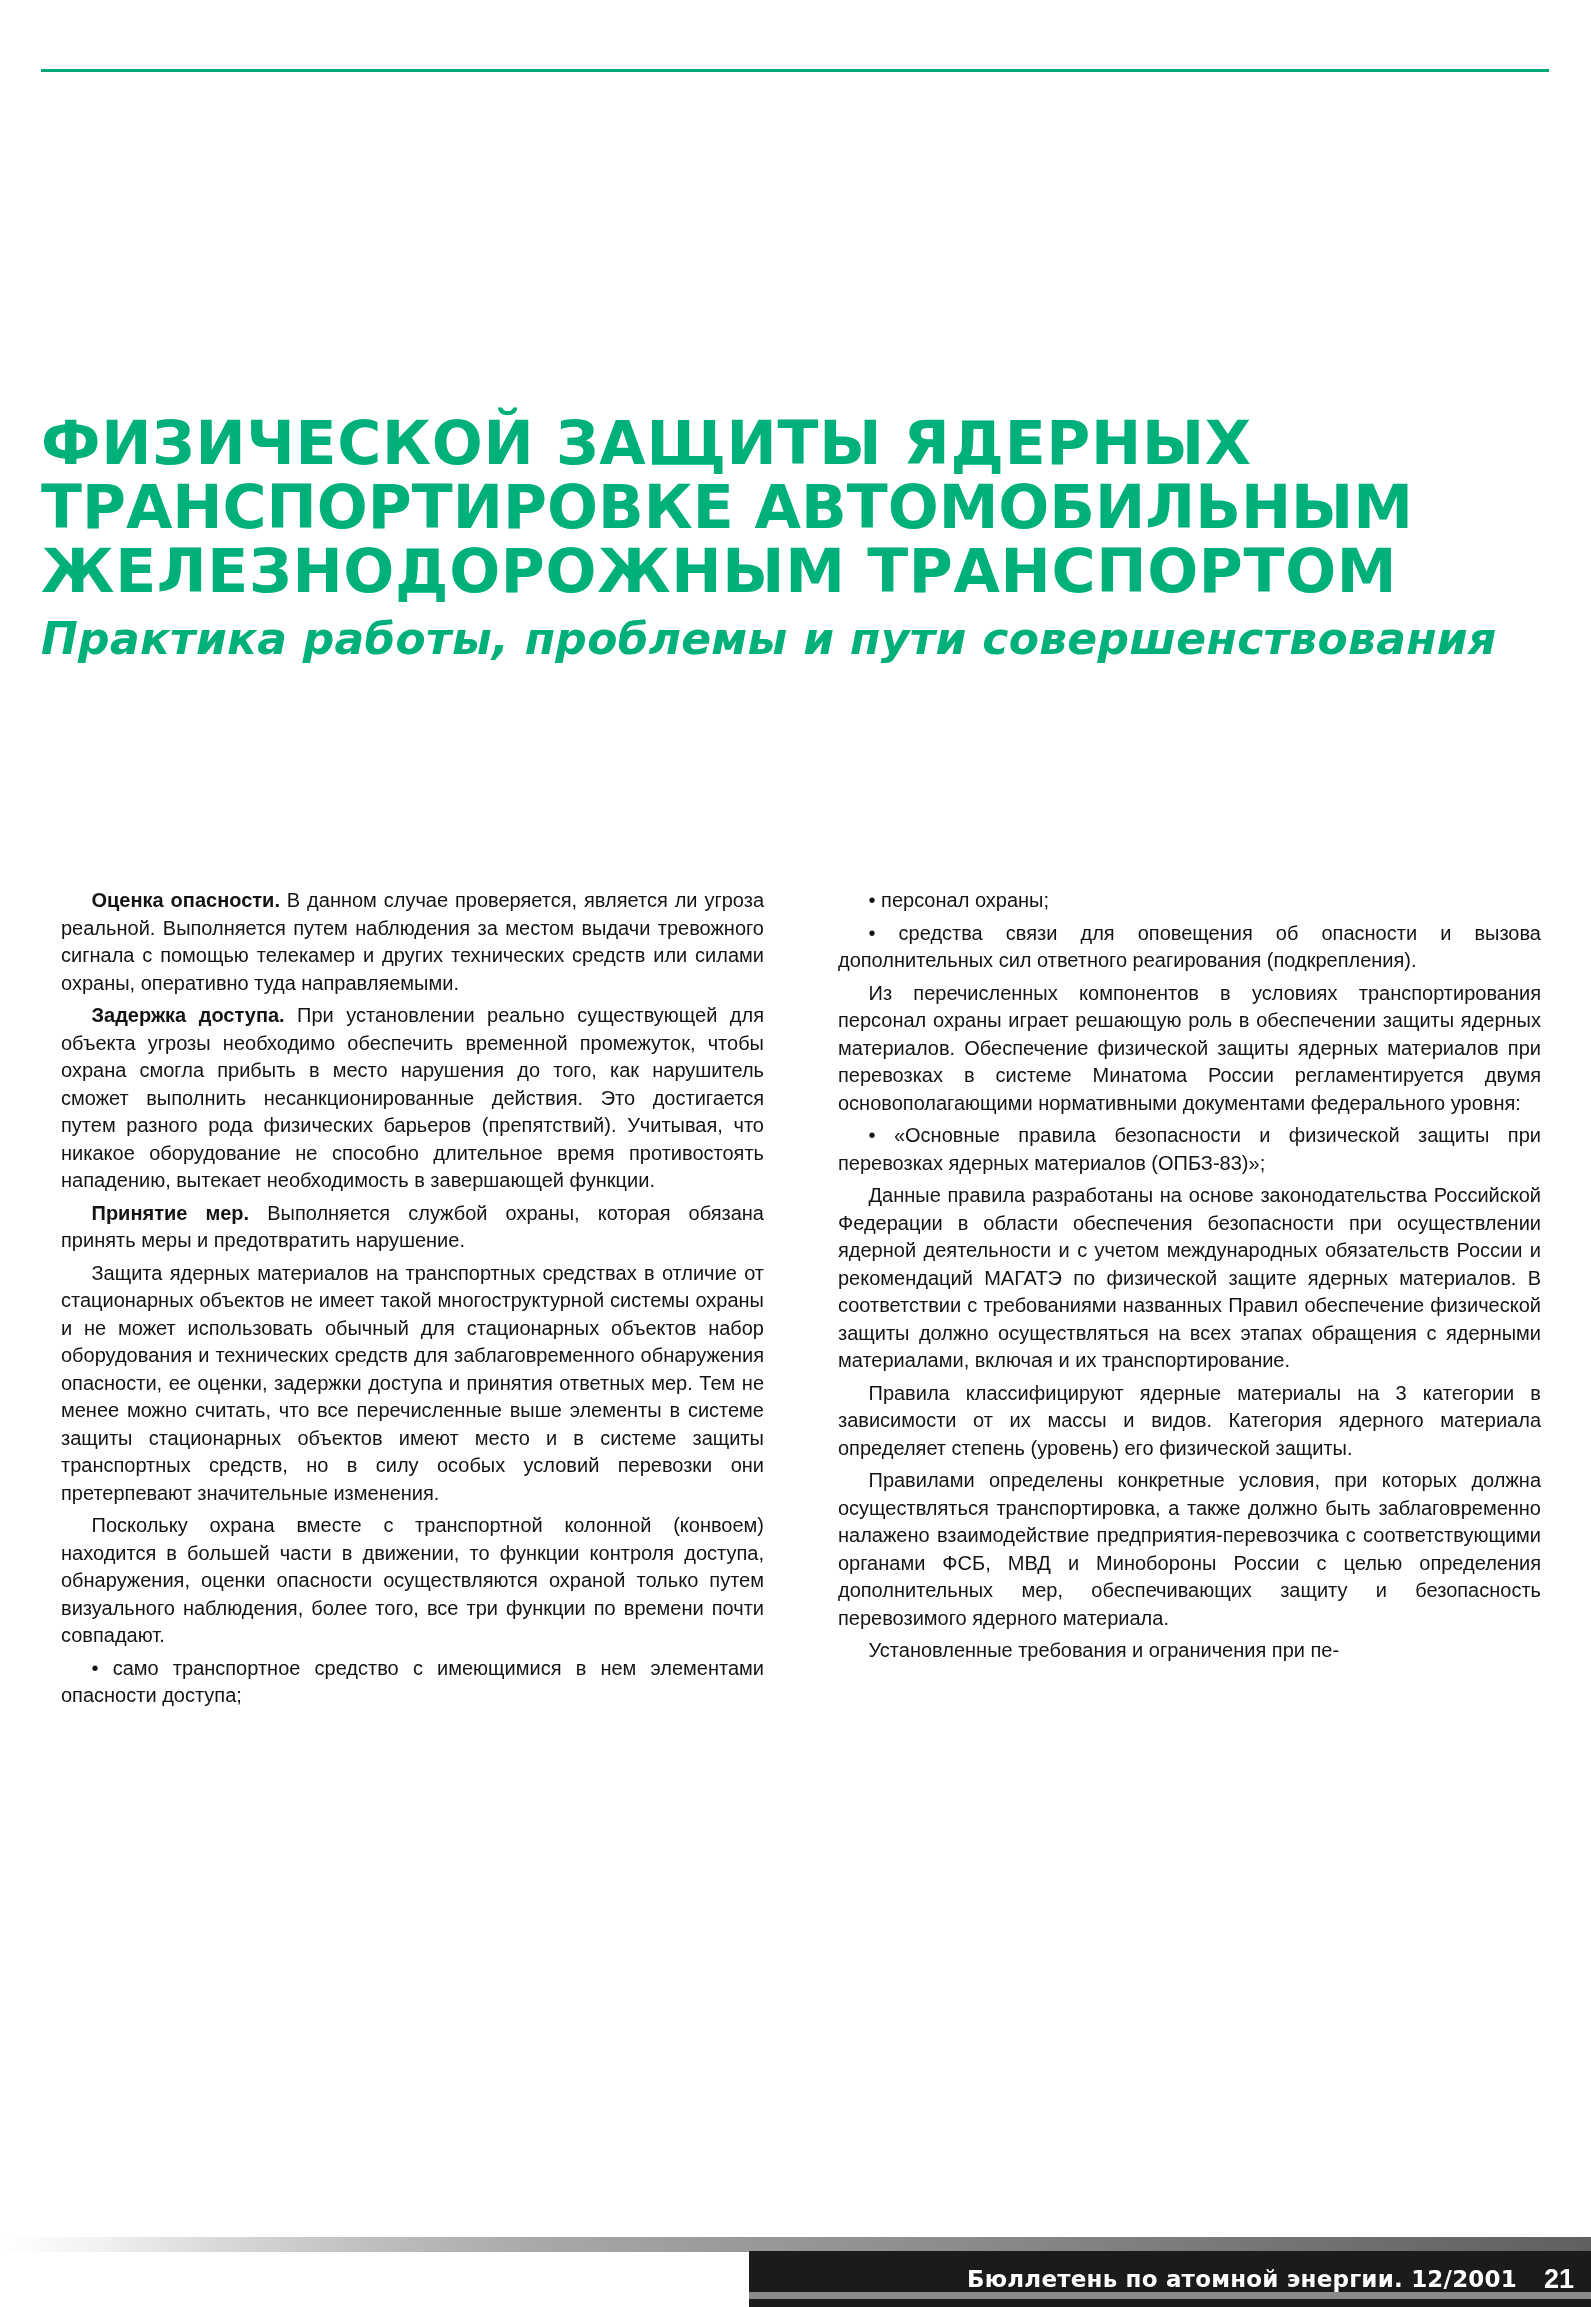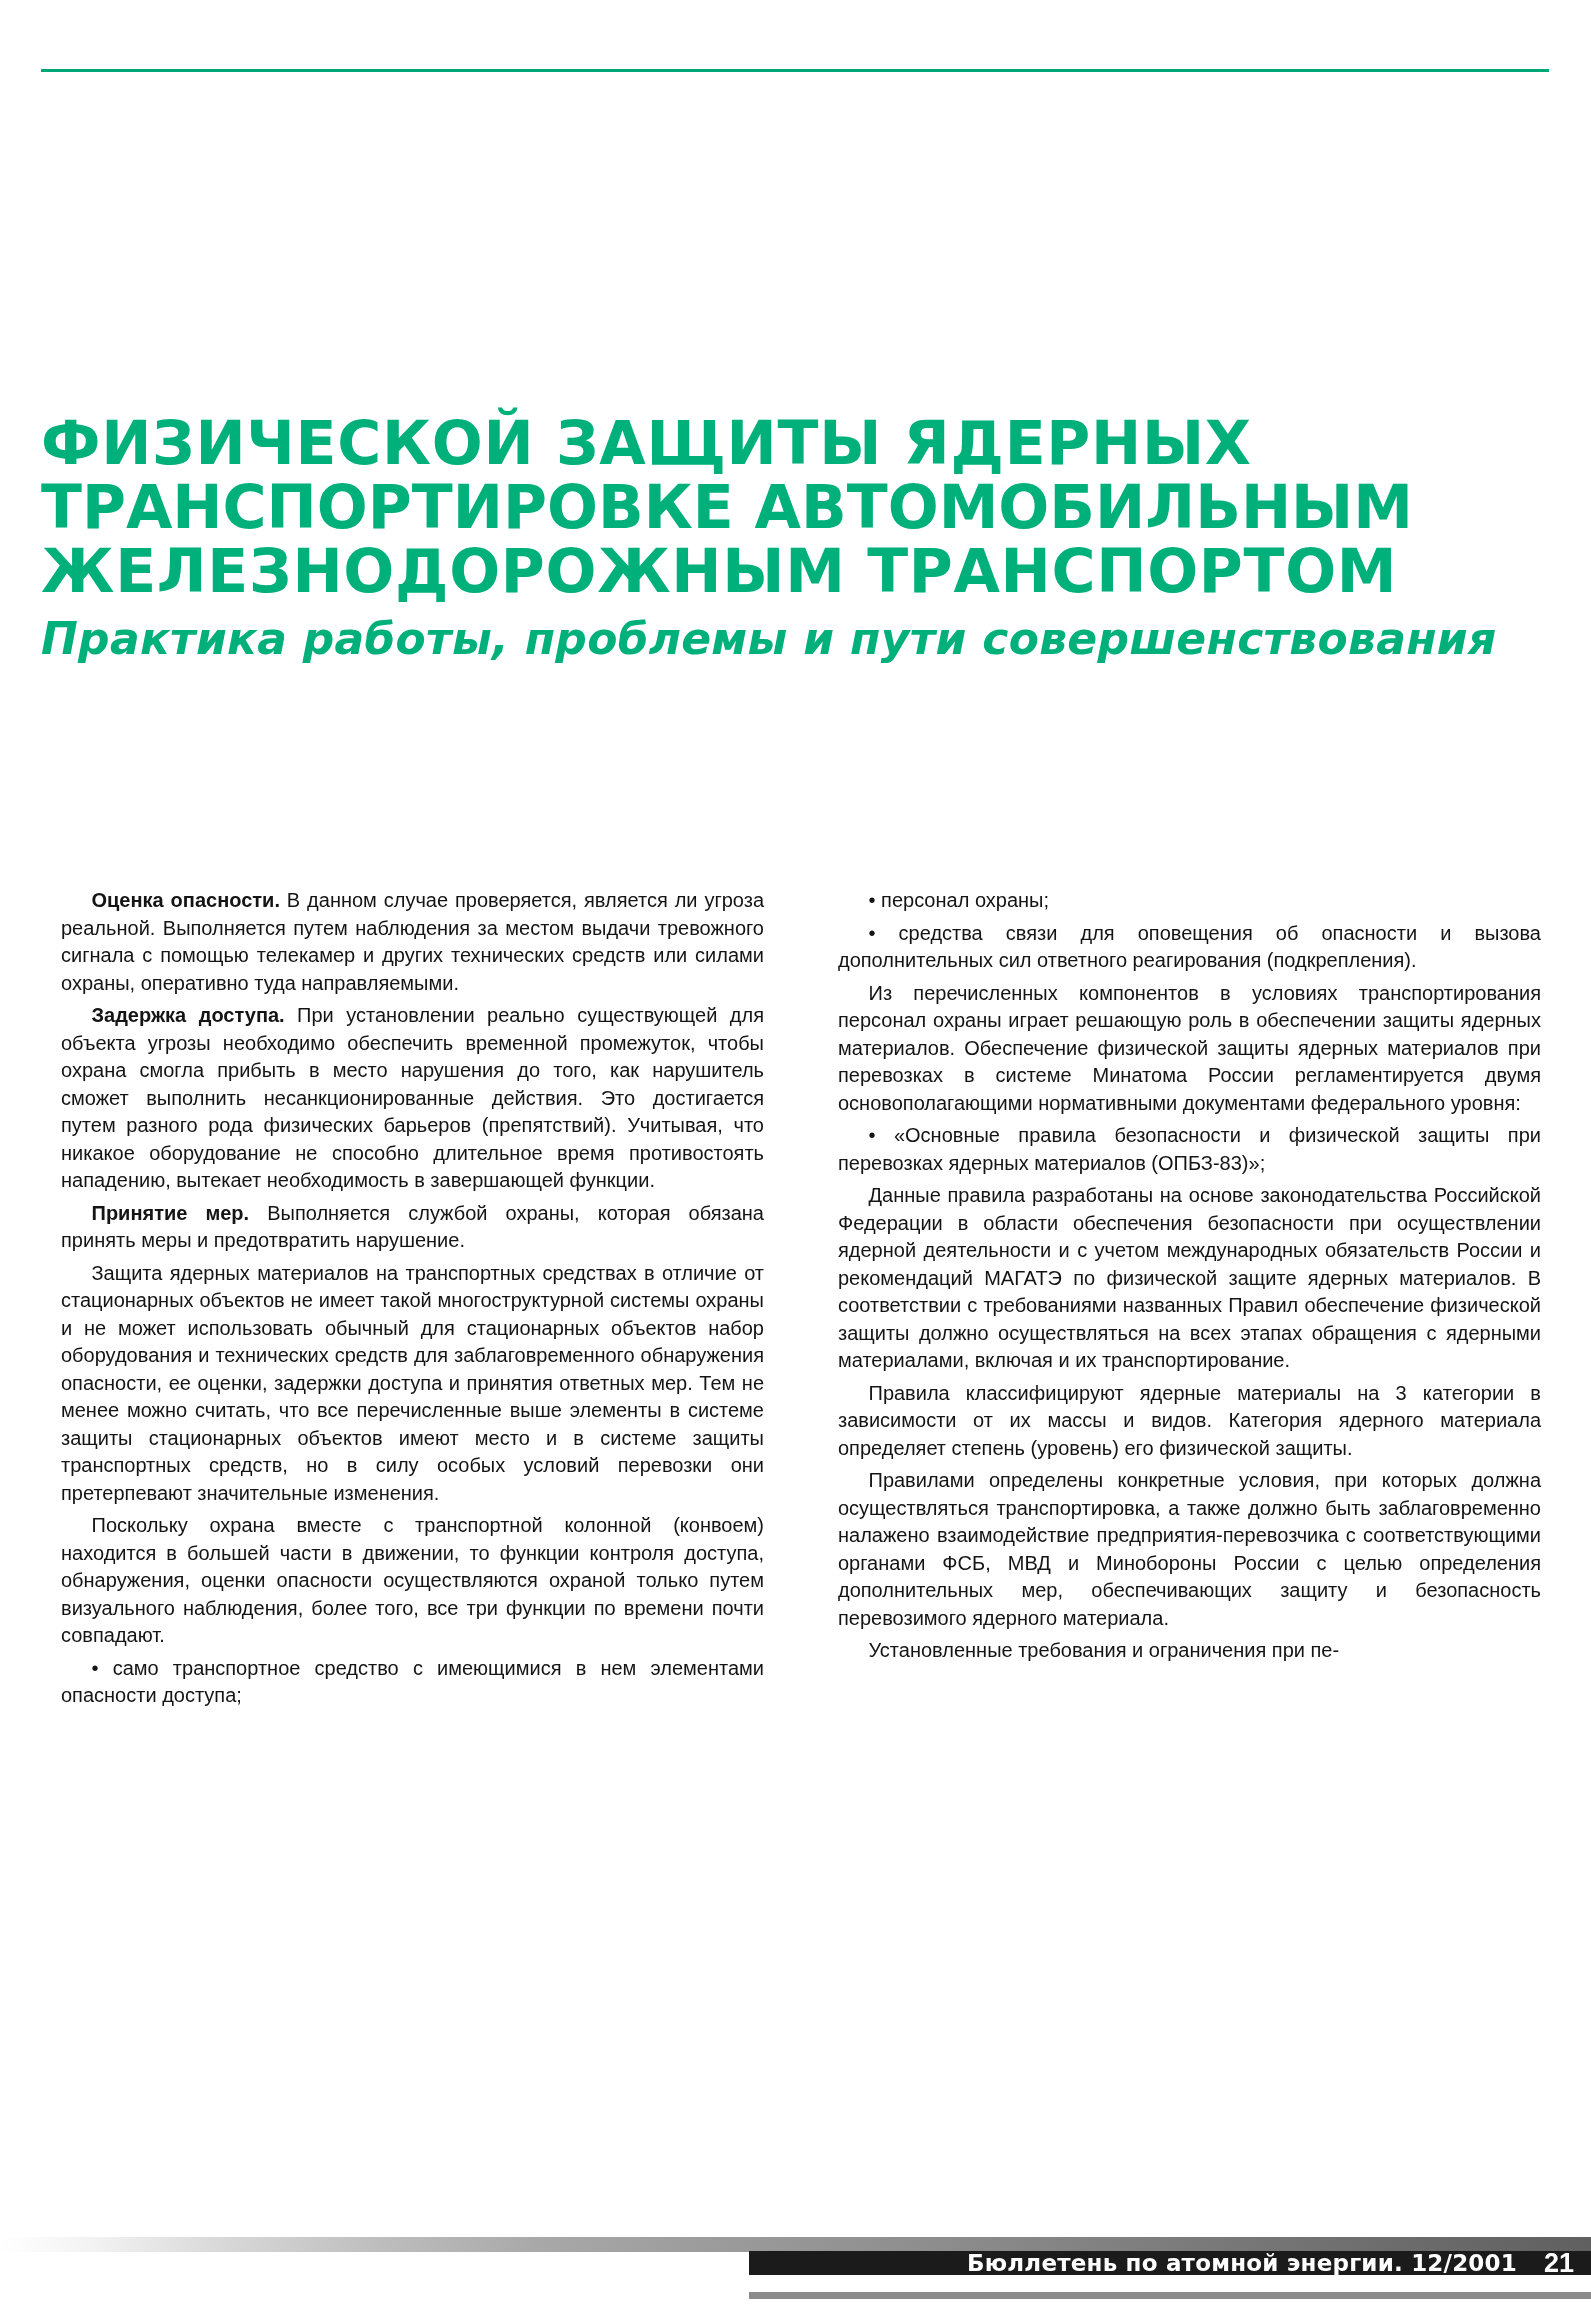--- a/index.html
+++ b/index.html
@@ -103,21 +103,21 @@
     background: linear-gradient(to right,
       #ffffff 0%, #f2f2f2 6%, #d8d8d8 14%, #bdbdbd 24%,
       #a8a8a8 34%, #9a9a9a 46%, #8e8e8e 58%, #7e7e7e 72%,
       #6e6e6e 86%, #606060 100%);
   }
   .footer-bar {
     position: absolute;
     left: 749px;
     top: 2251px;
     width: 842px;
-    height: 24px;
+    height: 56px;
     background: #1b1b1b;
     display: flex;
     align-items: center;
     justify-content: flex-end;
     padding-right: 17px;
     box-sizing: border-box;
   }
   .footer-text {
     color: #ffffff;
     font-family: "DejaVu Sans", sans-serif;

